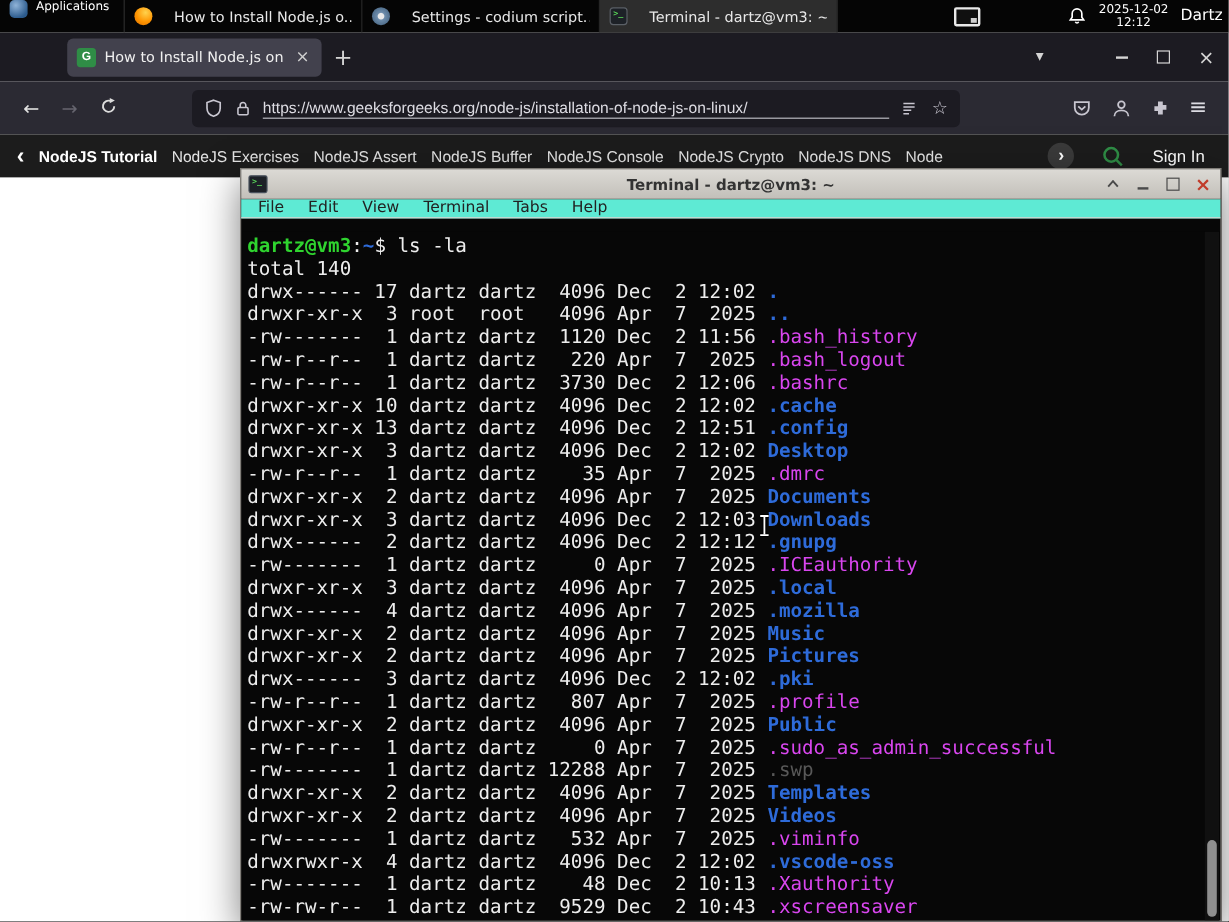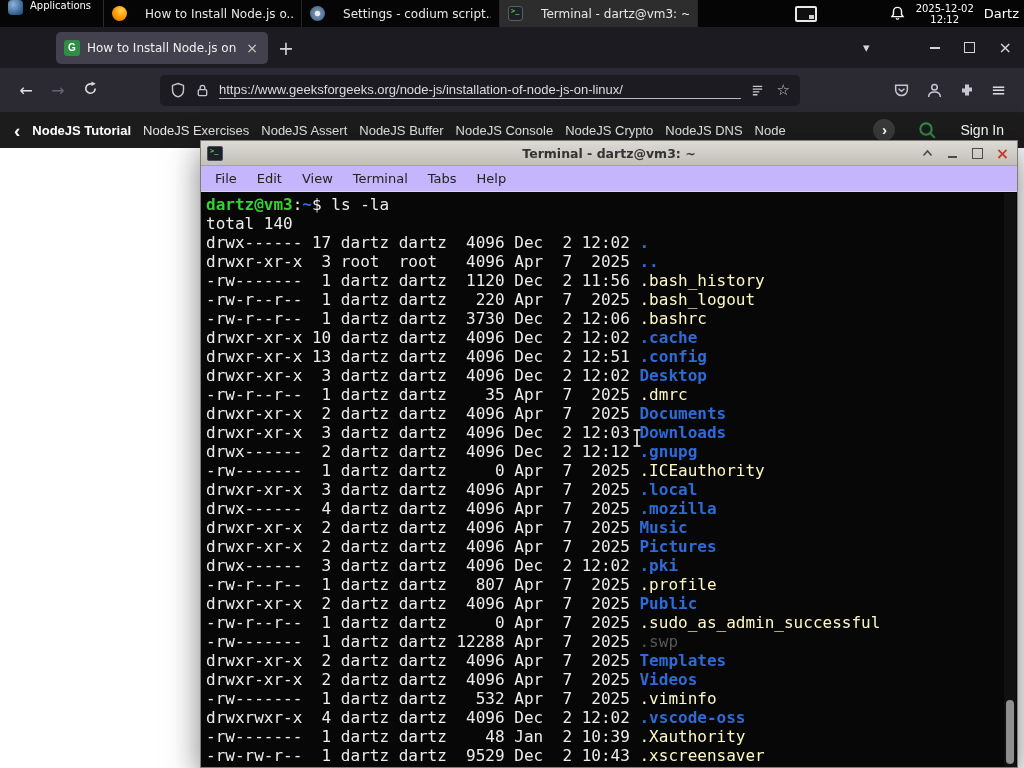--- a/index.html
+++ b/index.html
@@ -67,28 +67,28 @@
   #term { position:absolute; left:200px; top:140px; width:818px; height:628px; border:1px solid #807d78; box-shadow:0 10px 30px rgba(0,0,0,.5); z-index:40; background:#070707; }
   #term-title { position:relative; height:25px; background:linear-gradient(#dcdad5,#c3c0ba); border-bottom:1px solid #a5a29c; display:flex; align-items:center; padding:0 6px; }
   #term-title-text { position:absolute; left:0; right:0; text-align:center; font-size:12.5px; font-weight:bold; color:#333; }
   .term-app-icon { width:16px; height:15px; background:#1d2127; border:1px solid #49515c; border-radius:2px; position:relative; z-index:2; }
   .term-app-icon::after { content:">_"; position:absolute; top:0; left:2px; color:#58d858; font:bold 7px "DejaVu Sans Mono",monospace; }
   .title-btns { margin-left:auto; display:flex; align-items:center; gap:8px; z-index:2; }
   .tb { width:17px; height:17px; display:flex; align-items:center; justify-content:center; }
   .tb-min::after { content:""; width:9px; height:2px; background:#4a4a4a; margin-top:8px; }
   .tb-max::after { content:""; width:9px; height:9px; border:1.5px solid #4a4a4a; }
   .tb-close { color:#c13b2a; font-size:16px; font-weight:bold; }
-  #term-menu { height:26px; background:#c4b5fd; border-bottom:1px solid #d8d6d2; display:flex; align-items:center; padding-left:4px; }
+  #term-menu { height:16px; background:#5eead4; border-bottom:1px solid #d8d6d2; display:flex; align-items:center; padding-left:4px; }
   .menu-item { font-size:13px; color:#222; padding:0 10px; }
   #term-screen { position:absolute; top:52px; left:1px; right:1px; bottom:0; background:#070707; font-family:"DejaVu Sans Mono",monospace; font-size:16px; line-height:19px; color:#ededed; padding:2px 0 0 4px; overflow:hidden; }
   .trow { white-space:pre; }
   .p-user { color:#2fd42f; font-weight:bold; }
   .p-path { color:#2e6bd9; font-weight:bold; }
   .fname.dir { color:#2e6bd9; font-weight:bold; }
-  .fname.file { color:#fef9c3; }
+  .fname.file { color:#d946ef; }
   .fname.dim { color:#585858; }
   #term-scrollbar { position:absolute; top:0; right:0; bottom:0; width:12px; background:#101010; }
   #term-thumb { position:absolute; right:2px; bottom:3px; width:8px; height:64px; background:#8f8f8f; border-radius:4px; }
 
   #mouse-cursor { position:absolute; left:631px; top:428px; z-index:90; }
 </style>
 </head>
 <body>
 
 <div id="screen">
@@ -253,21 +253,21 @@
           <div class="trow"><span>drwxr-xr-x  2 dartz dartz  4096 Apr  7  2025 </span><span class="fname dir">Pictures</span></div>
           <div class="trow"><span>drwx------  3 dartz dartz  4096 Dec  2 12:02 </span><span class="fname dir">.pki</span></div>
           <div class="trow"><span>-rw-r--r--  1 dartz dartz   807 Apr  7  2025 </span><span class="fname file">.profile</span></div>
           <div class="trow"><span>drwxr-xr-x  2 dartz dartz  4096 Apr  7  2025 </span><span class="fname dir">Public</span></div>
           <div class="trow"><span>-rw-r--r--  1 dartz dartz     0 Apr  7  2025 </span><span class="fname file">.sudo_as_admin_successful</span></div>
           <div class="trow"><span>-rw-------  1 dartz dartz 12288 Apr  7  2025 </span><span class="fname dim">.swp</span></div>
           <div class="trow"><span>drwxr-xr-x  2 dartz dartz  4096 Apr  7  2025 </span><span class="fname dir">Templates</span></div>
           <div class="trow"><span>drwxr-xr-x  2 dartz dartz  4096 Apr  7  2025 </span><span class="fname dir">Videos</span></div>
           <div class="trow"><span>-rw-------  1 dartz dartz   532 Apr  7  2025 </span><span class="fname file">.viminfo</span></div>
           <div class="trow"><span>drwxrwxr-x  4 dartz dartz  4096 Dec  2 12:02 </span><span class="fname dir">.vscode-oss</span></div>
-          <div class="trow"><span>-rw-------  1 dartz dartz    48 Jan  2 10:39 </span><span class="fname file">.Xauthority</span></div>
+          <div class="trow"><span>-rw-------  1 dartz dartz    48 Dec  2 10:13 </span><span class="fname file">.Xauthority</span></div>
           <div class="trow"><span>-rw-rw-r--  1 dartz dartz  9529 Dec  2 10:43 </span><span class="fname file">.xscreensaver</span></div>
         </div>
       <div id="term-scrollbar">
         <div id="term-thumb"></div>
       </div>
     </div>
   </div>
 
   <div id="mouse-cursor">
     <svg width="12" height="20" viewBox="0 0 12 20">

